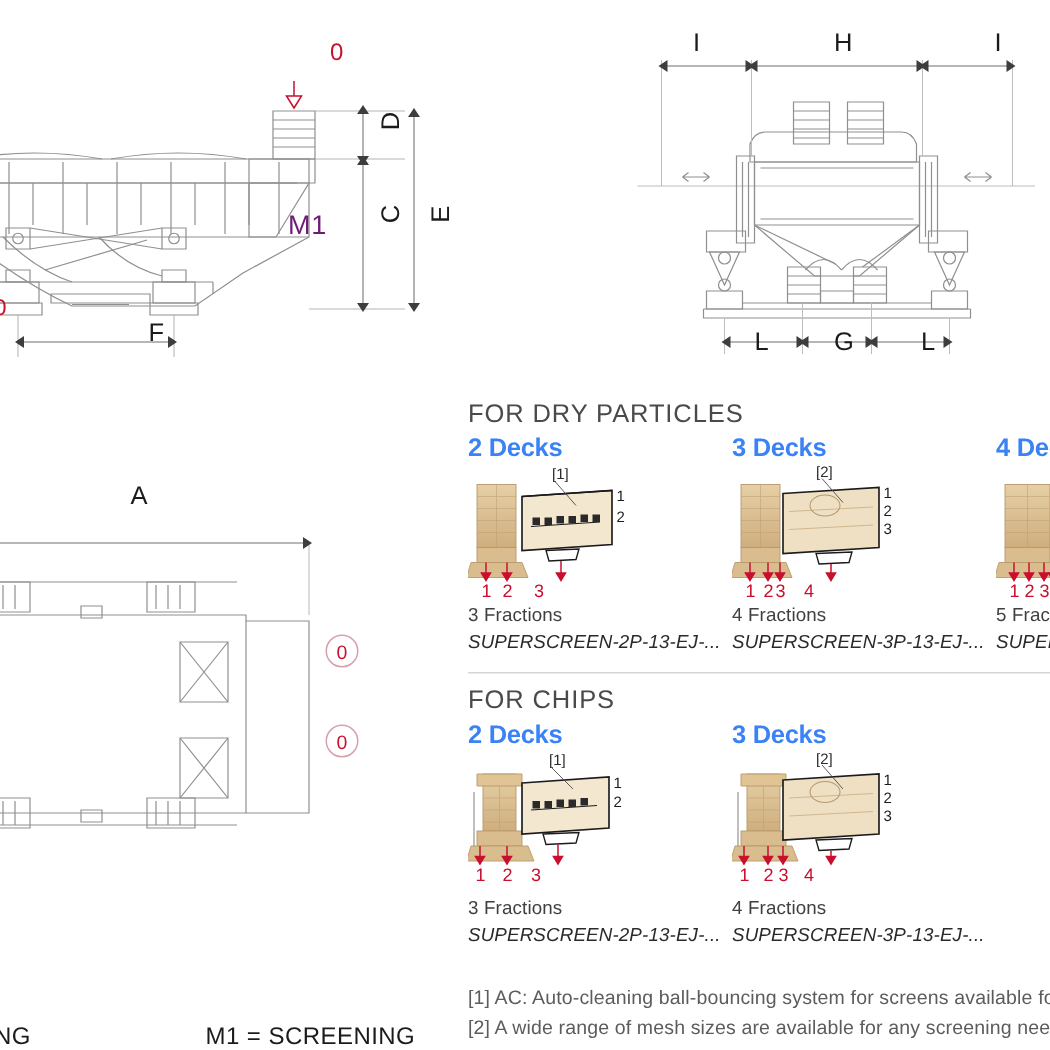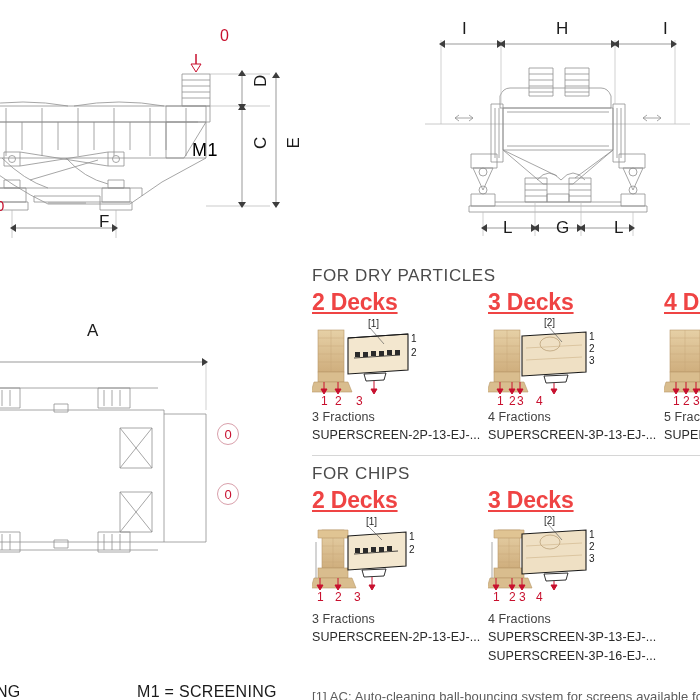--- a/index.html
+++ b/index.html
@@ -40,21 +40,21 @@
     border-radius: 50%;
     color: #c8102e;
     font-size: 13px;
     display: flex; align-items: center; justify-content: center;
     line-height: 1;
   }
 
   .m1-label {
     position: absolute;
     font-size: 18px;
-    color: #000000;
+    color: #701a75;
     letter-spacing: .5px;
   }
 
   
   .legend {
     position: absolute;
     font-size: 16px;
     line-height: 1.14;
     color: #1b1b1b;
     letter-spacing: .3px;
@@ -67,33 +67,32 @@
   .sec-title {
     font-size: 17px;
     color: #4a4a4a;
     letter-spacing: .6px;
     margin-bottom: 3px;
     white-space: nowrap;
   }
   .deck-grid { display: flex; }
   .deck-col { width: 176px; flex: 0 0 176px; }
   .deck-head {
-    font-size: 23px;
+    font-size: 17px;
     font-weight: bold;
-    color: #ef4444;
+    color: #3b82f6;
     letter-spacing: -.2px;
     margin-bottom: 6px;
     white-space: nowrap;
-    text-decoration: underline;
   }
   .deck-figure { position: relative; height: 86px; width: 160px; }
   .deck-figure svg { display: block; }
   .deck-caption { font-size: 12.5px; color: #2a2a2a; line-height: 1.45; letter-spacing: .1px; white-space: nowrap; }
   .deck-caption .frac { color: #404040; }
-  .deck-caption .model { color: #2a2a2a; }
+  .deck-caption .model { color: #2a2a2a; font-style: italic; }
 
   .divider { height: 1px; background: #d6d6d6; margin: 11px 0 8px 0; width: 388px; }
 
   .footnotes { margin-top: 22px; }
   .footnote {
     font-size: 13px;
     color: #5c5c5c;
     line-height: 1.55;
     letter-spacing: .1px;
     white-space: nowrap;
@@ -558,21 +557,20 @@
           <span style="position:absolute; left:101px; top:21px; font-size:10px; color:#1b1b1b;">2</span>
           <span style="position:absolute; left:101px; top:33px; font-size:10px; color:#1b1b1b;">3</span>
           <span style="position:absolute; left:5px; top:70px; font-size:12px; color:#c8102e;">1</span>
           <span style="position:absolute; left:21px; top:70px; font-size:12px; color:#c8102e;">2</span>
           <span style="position:absolute; left:31px; top:70px; font-size:12px; color:#c8102e;">3</span>
           <span style="position:absolute; left:48px; top:70px; font-size:12px; color:#c8102e;">4</span>
         </div>
         <div class="deck-caption" style="margin-top:4px;">
           <div class="frac">4 Fractions</div>
           <div class="model">SUPERSCREEN-3P-13-EJ-...</div>
-          <div class="model">SUPERSCREEN-3P-16-EJ-...</div>
         </div>
       </div>
 
       <div class="deck-col"></div>
     </div>
 
     <div class="footnotes">
       <div class="footnote">[1] AC: Auto-cleaning ball-bouncing system for screens available for a</div>
       <div class="footnote">[2] A wide range of mesh sizes are available for any screening needs</div>
     </div>

